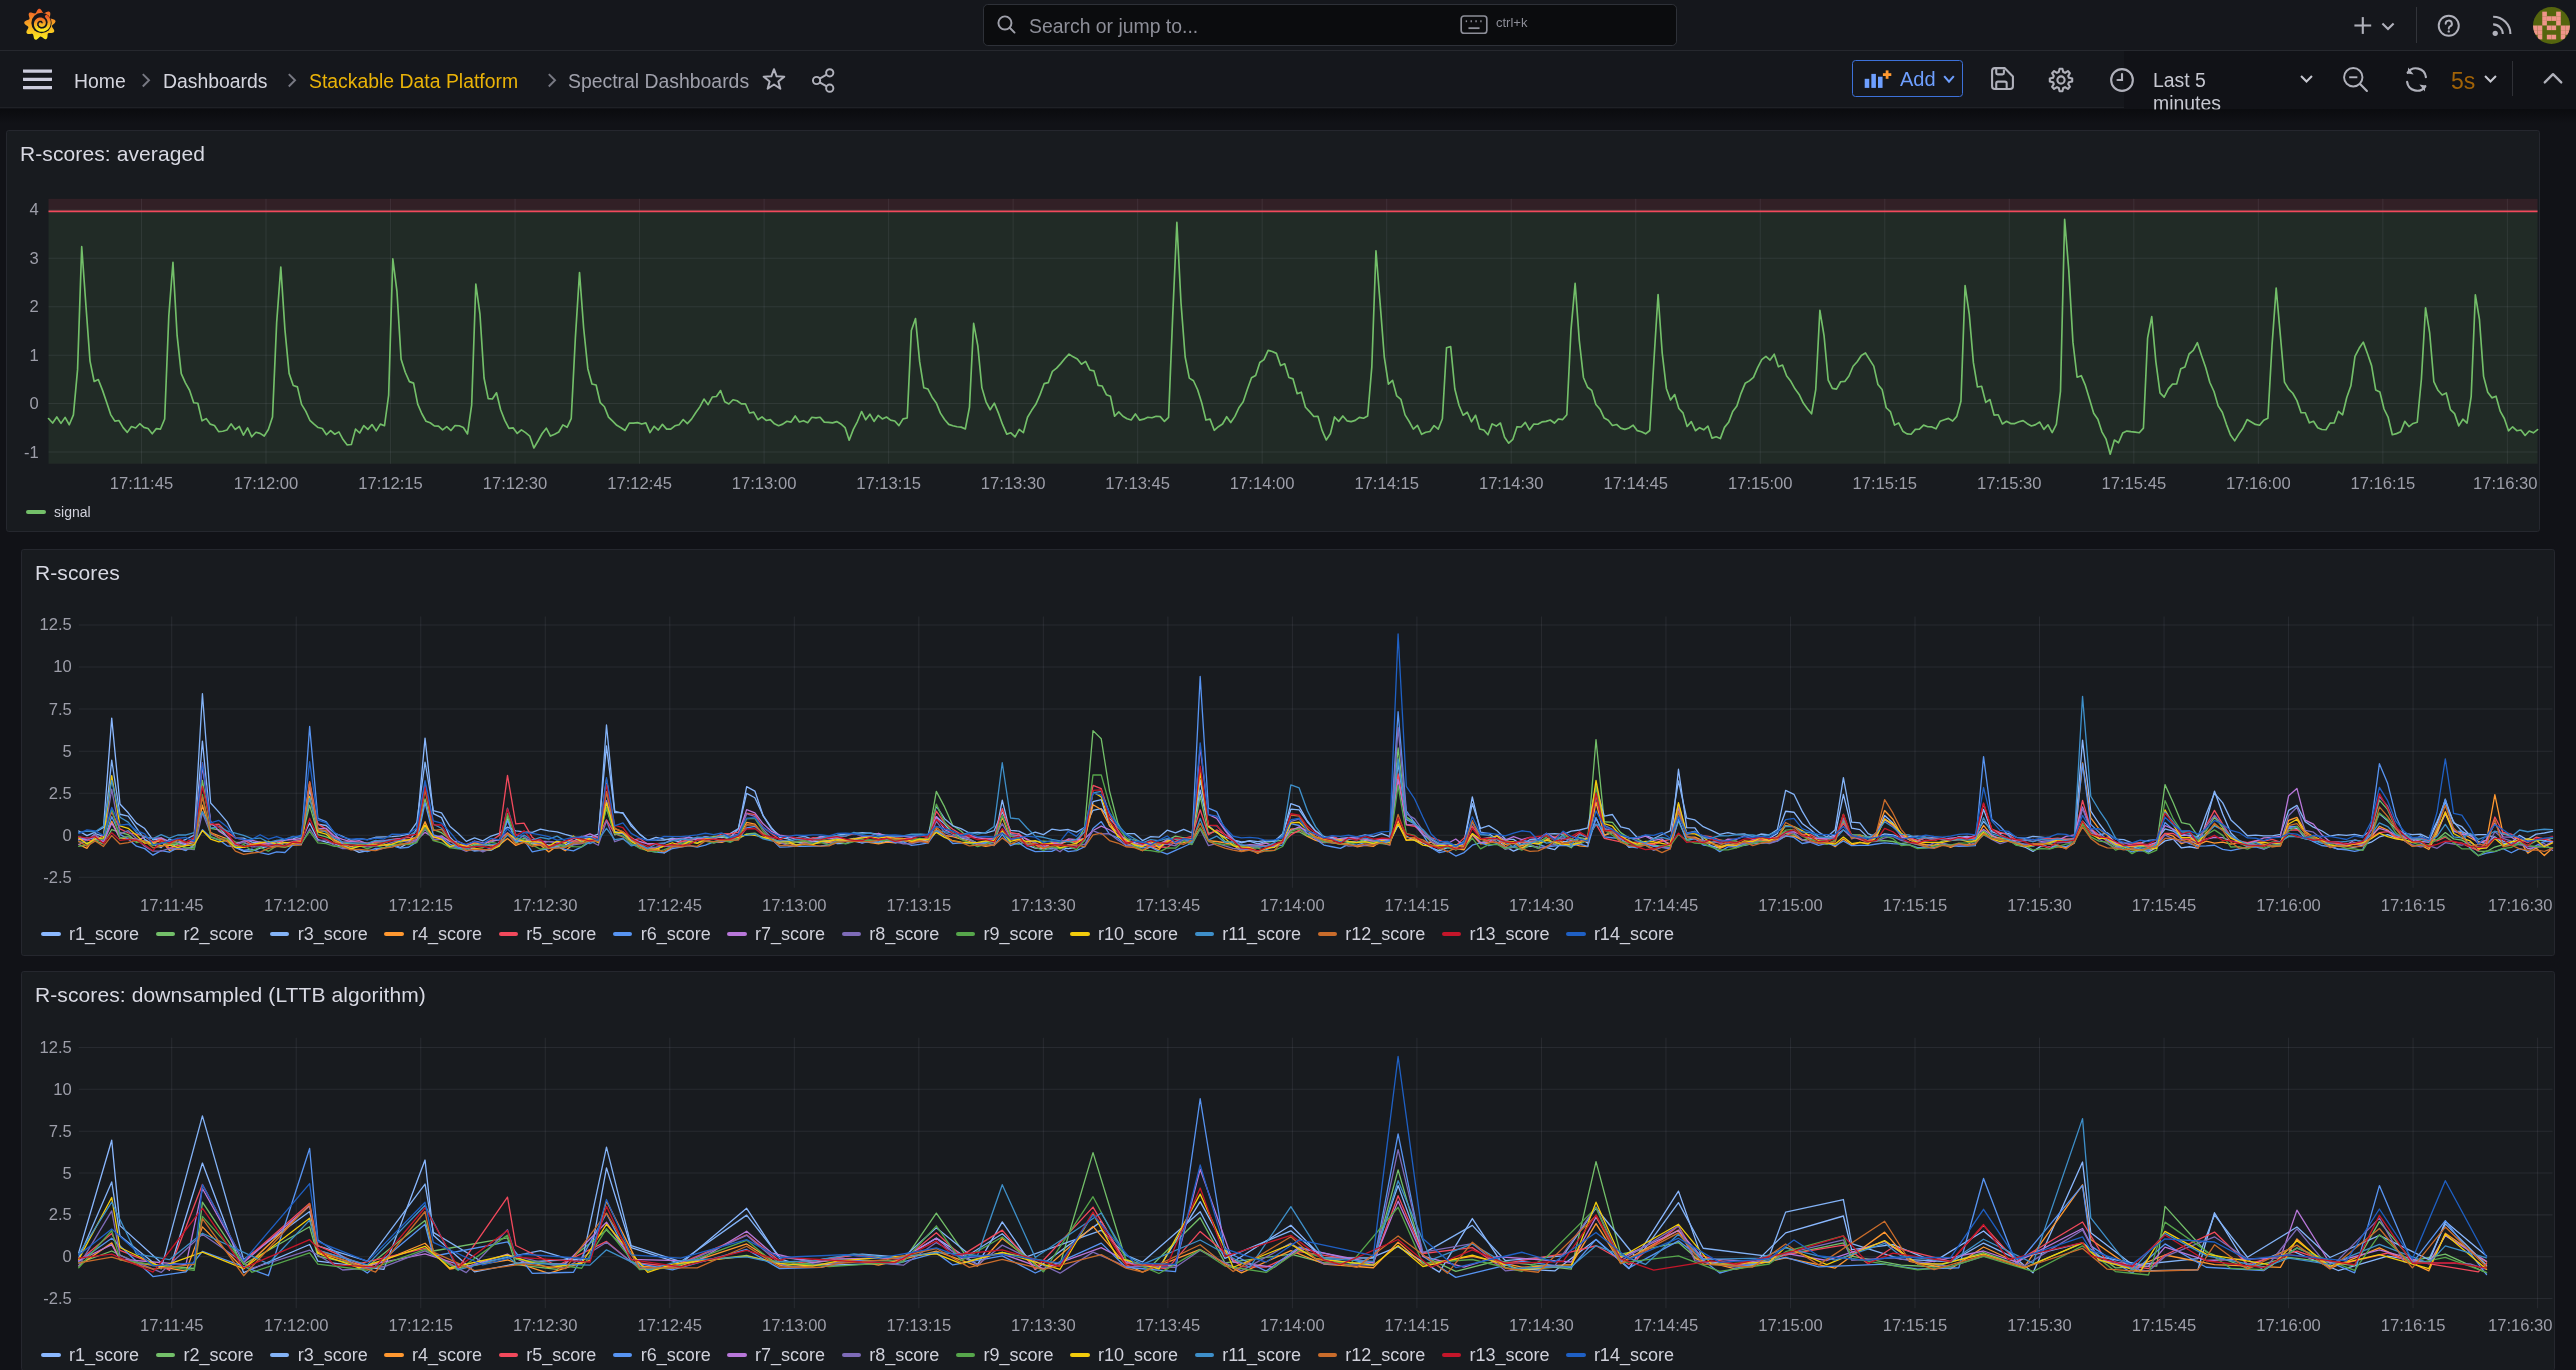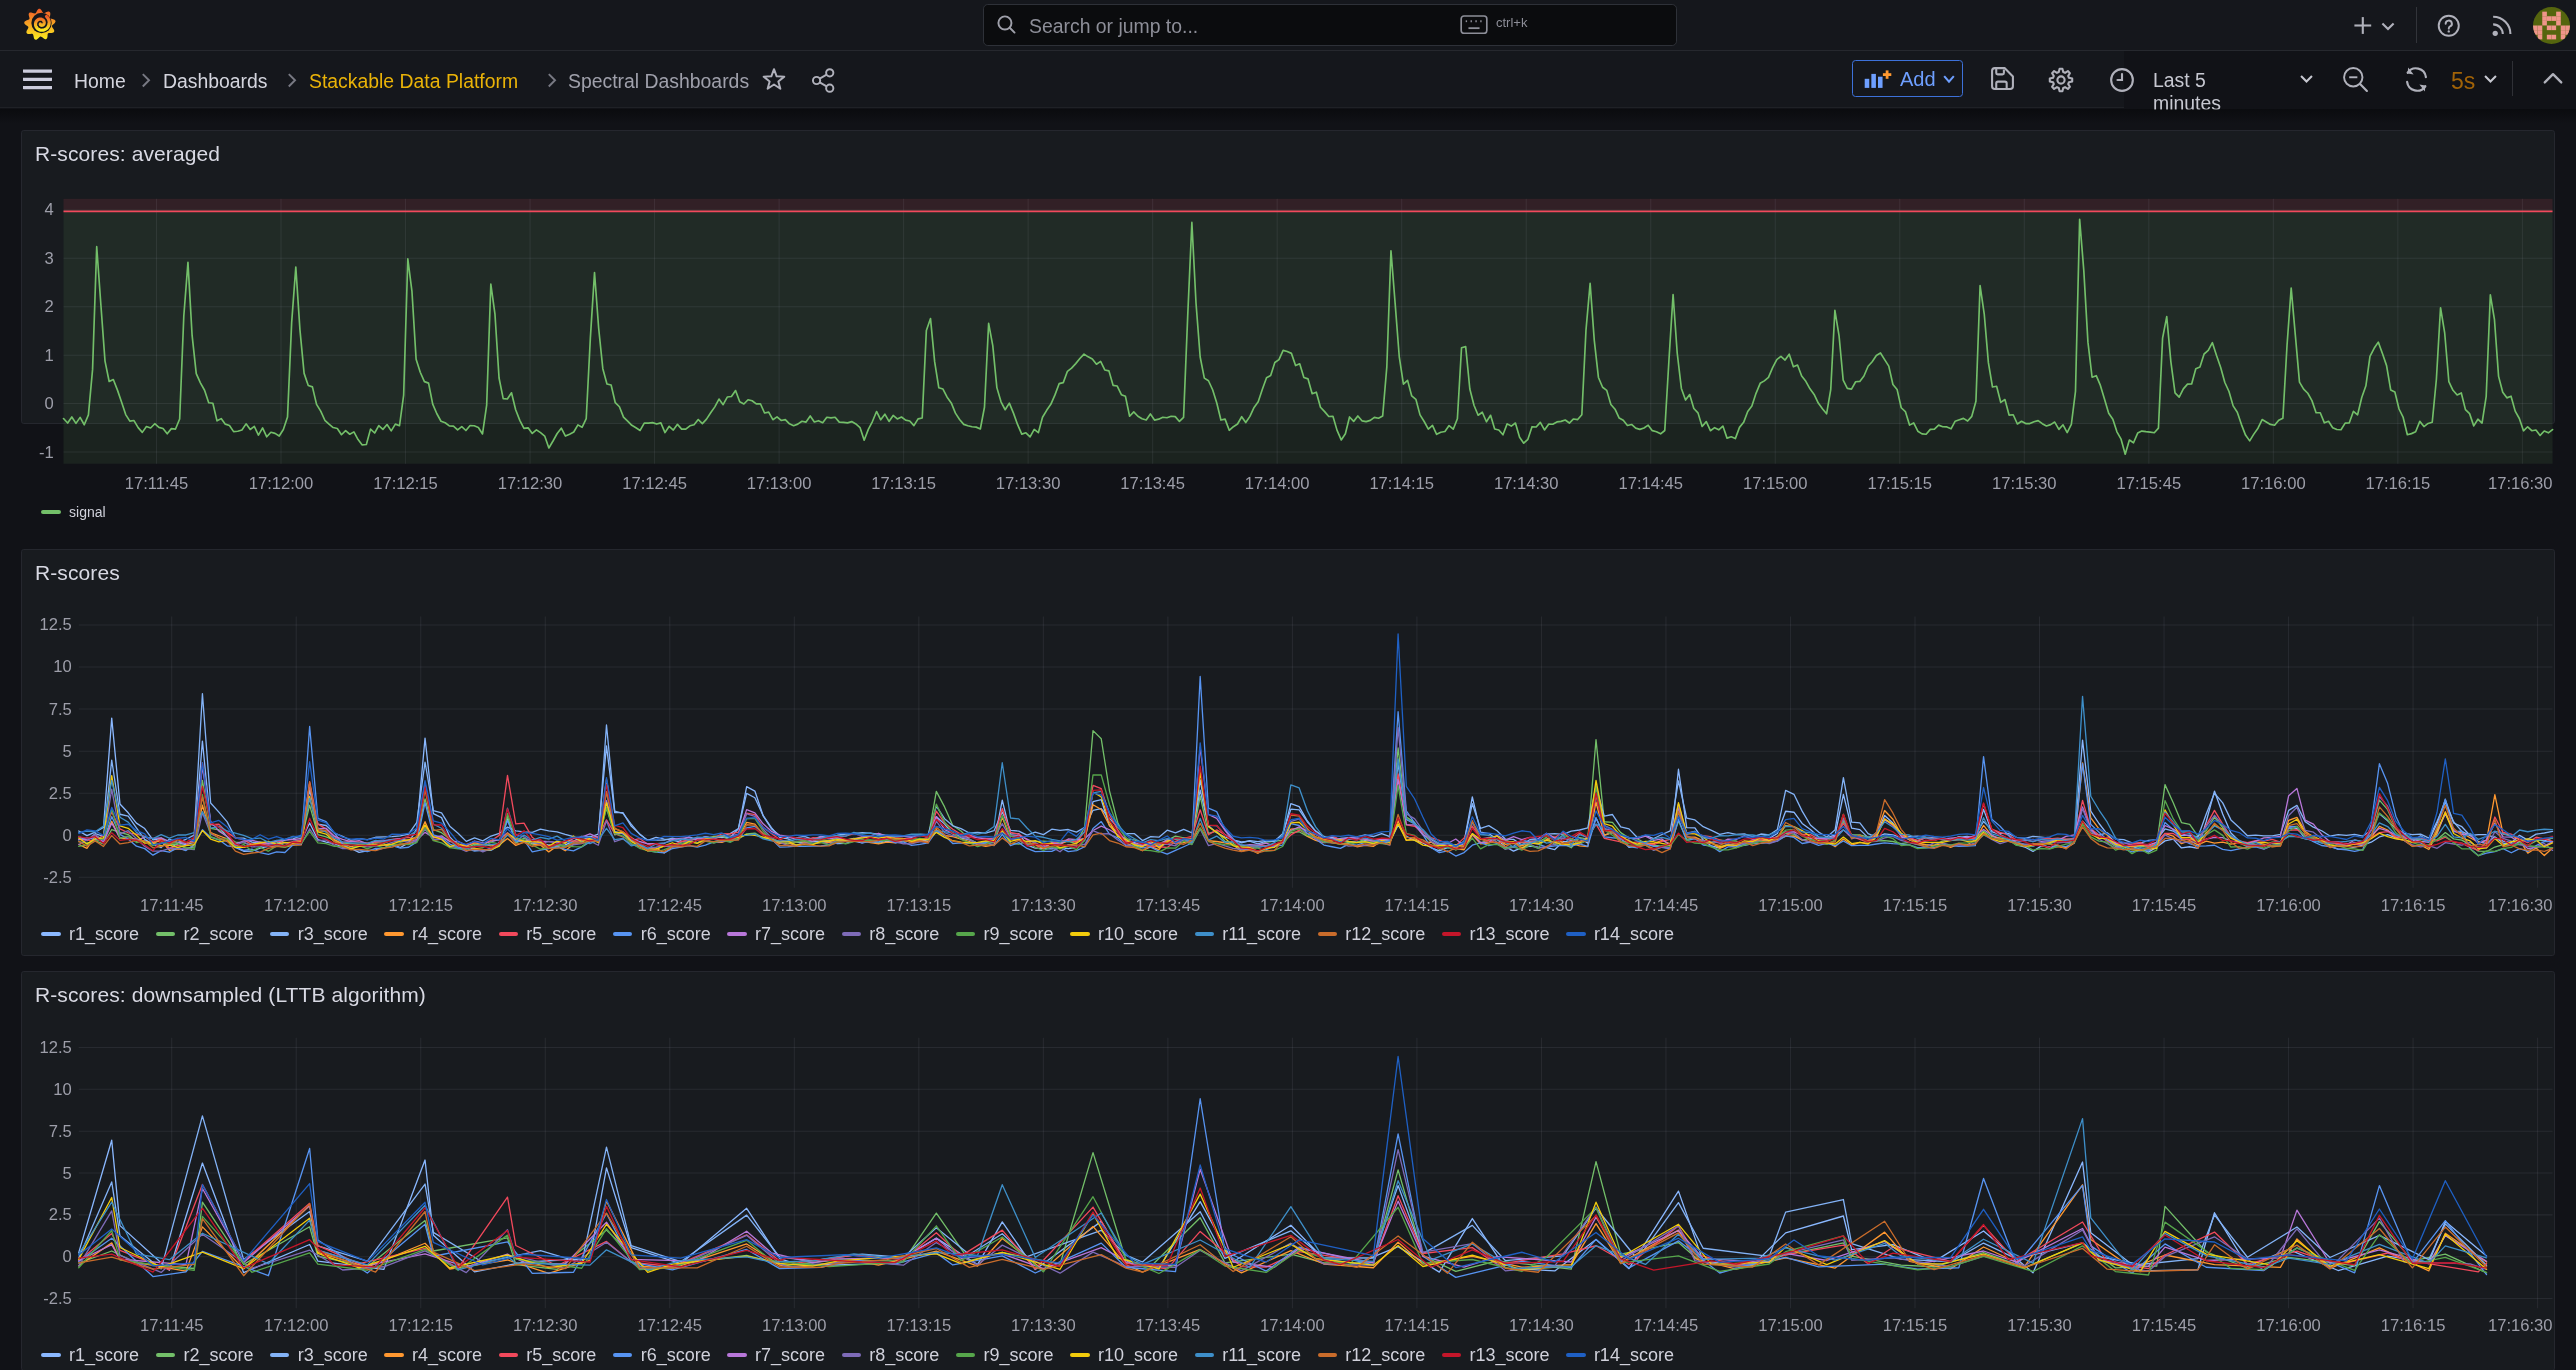--- a/index.html
+++ b/index.html
@@ -148,21 +148,21 @@
     <div class="abs" style="left:2451px;top:17.3px;font-size:23px;color:#a16207;">5s</div>
     <svg width="15" height="11" viewBox="0 0 22 16" style="position:absolute;left:2483px;top:23px;">
       <polyline points="3,3 11,11 19,3" fill="none" stroke="#c7c8d1" stroke-width="3"></polyline>
     </svg>
     <div class="abs" style="left:2512px;top:10.4px;width:1px;height:35px;background:rgba(204,204,220,0.16);"></div>
     <svg width="22" height="16.6" viewBox="0 0 32 24" style="position:absolute;left:2542px;top:19.4px;">
       <polyline points="4,18 16,6 28,18" fill="none" stroke="#b0b1bb" stroke-width="3.4" stroke-linejoin="round" stroke-linecap="round"></polyline>
     </svg>
   </div>
 <div class="abs" style="left:0;top:109px;width:2576px;height:15px;background:linear-gradient(rgba(5,6,8,0.55),rgba(5,6,8,0));"></div>
-<div class="panel" style="left:21px;top:130px;width:2534px;height:294px;">
+<div class="panel" style="left:6px;top:130px;width:2534px;height:402px;">
     <div class="ptitle">R-scores: averaged</div>
     <svg width="2534" height="402" viewBox="0 0 3663 581" style="position:absolute;left:0;top:0;">
       <rect x="60" y="98" width="3598" height="16.0" fill="rgba(242,73,92,0.12)"></rect>
       <rect x="60" y="114.0" width="3598" height="367.0" fill="rgba(115,191,105,0.10)"></rect>
       <line x1="60" y1="464.0" x2="3658" y2="464.0" stroke="rgba(204,204,220,0.09)" stroke-width="1.5"></line>
       <text x="46" y="472.0" font-size="24" fill="#9d9ea9" text-anchor="end">-1</text>
       <line x1="60" y1="394.0" x2="3658" y2="394.0" stroke="rgba(204,204,220,0.09)" stroke-width="1.5"></line>
       <text x="46" y="402.0" font-size="24" fill="#9d9ea9" text-anchor="end">0</text>
       <line x1="60" y1="324.0" x2="3658" y2="324.0" stroke="rgba(204,204,220,0.09)" stroke-width="1.5"></line>
       <text x="46" y="332.0" font-size="24" fill="#9d9ea9" text-anchor="end">1</text>

